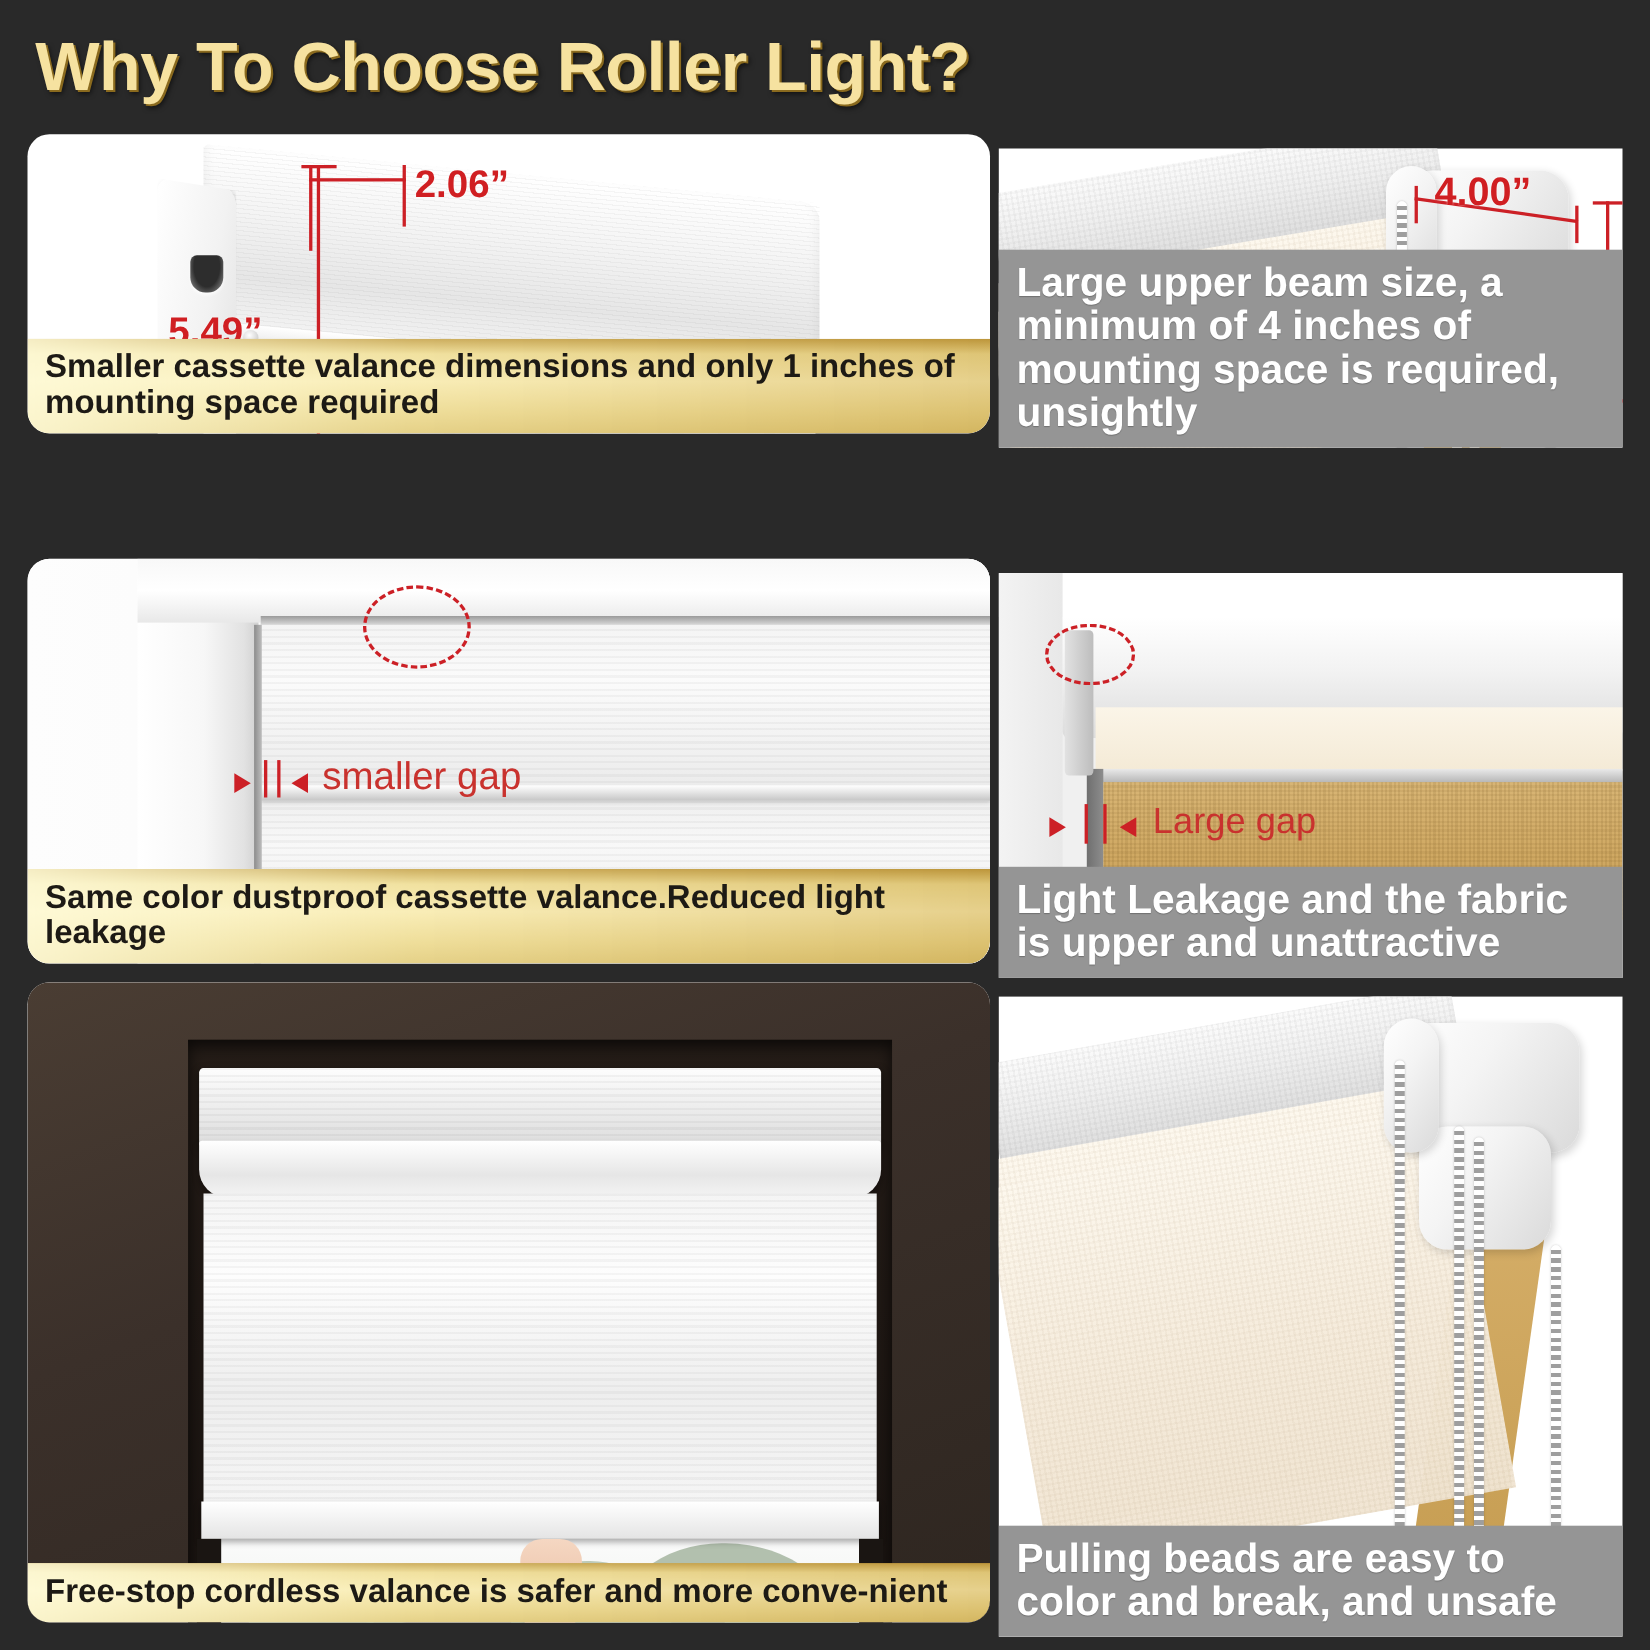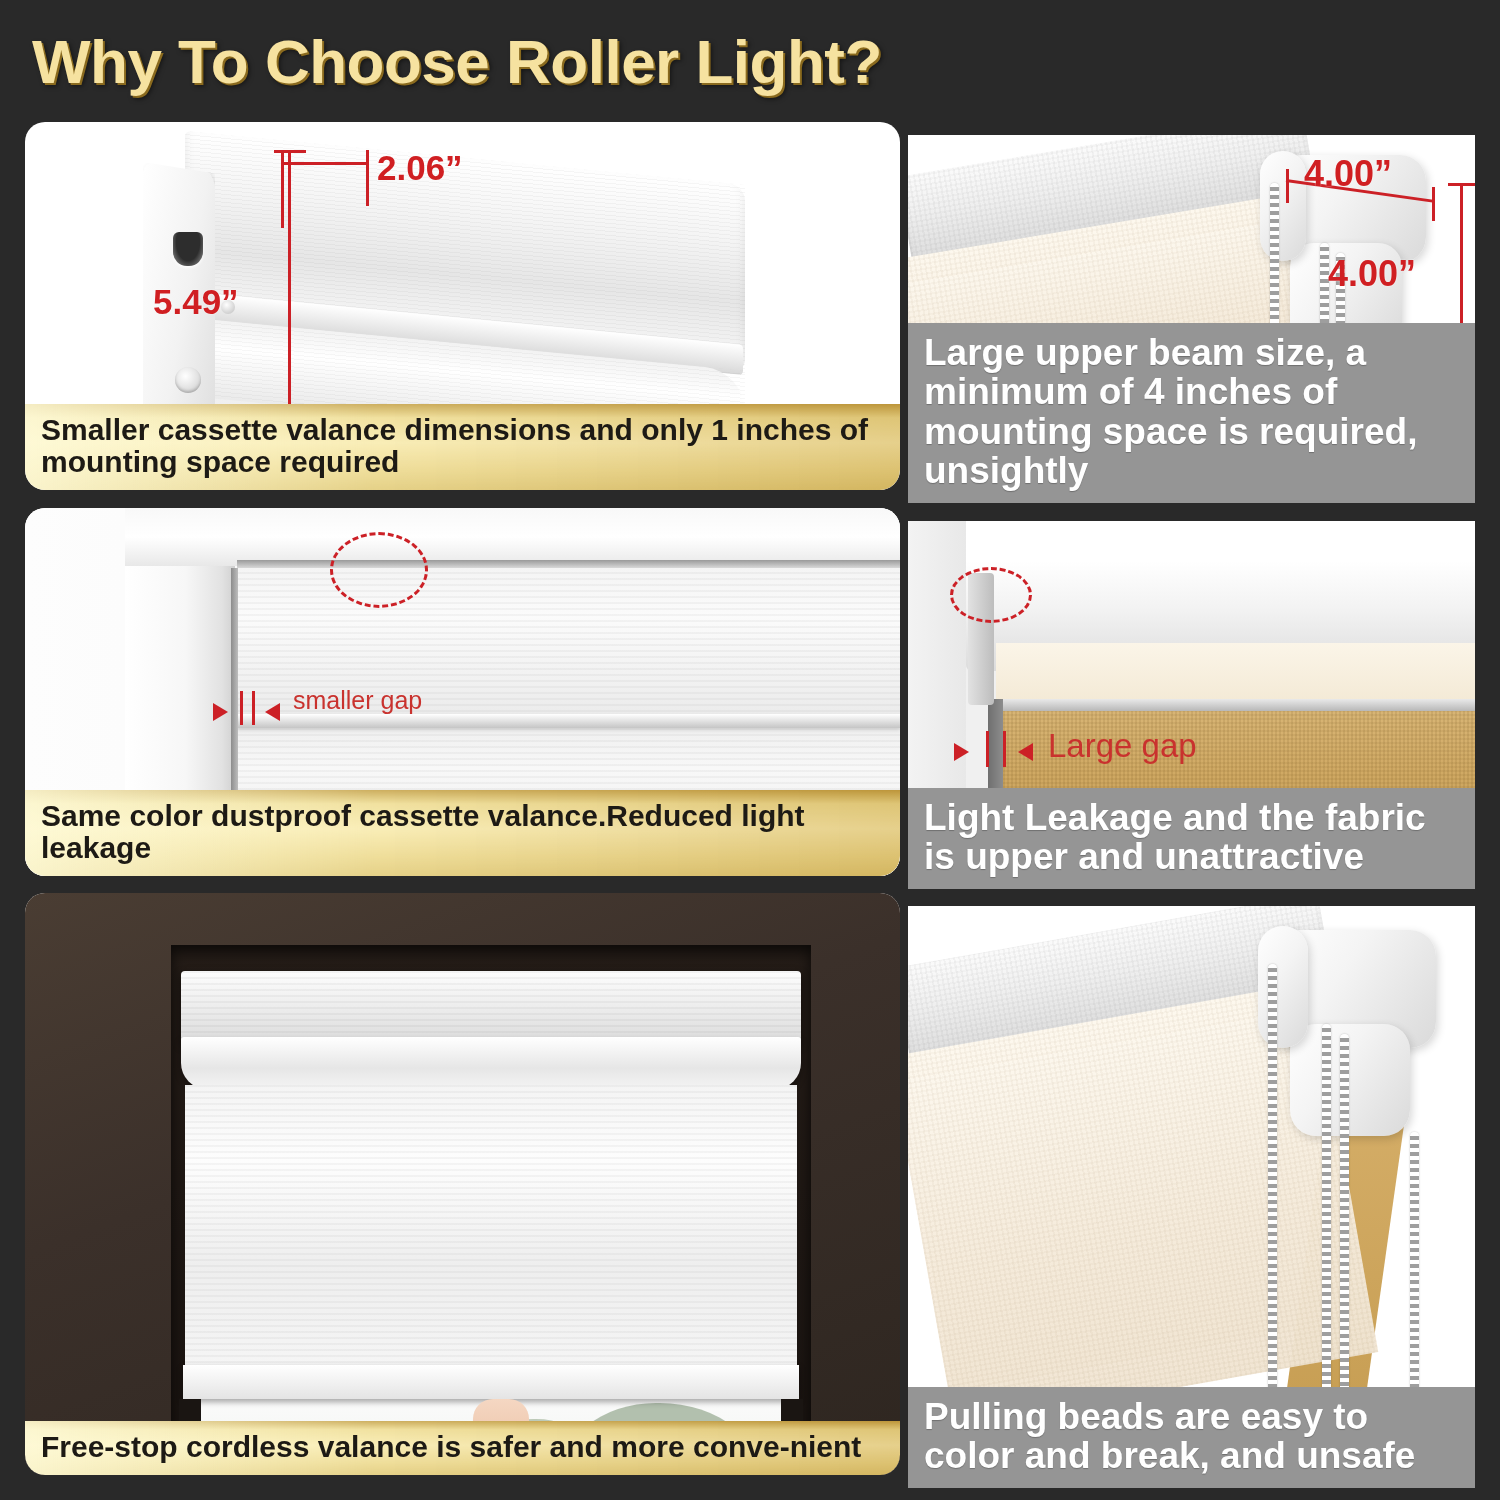--- a/index.html
+++ b/index.html
@@ -18,21 +18,21 @@
     color:#F6E2A0;
     text-shadow: 2px 2px 0 #8a6a1e, 3px 3px 5px rgba(0,0,0,0.55);
     white-space:nowrap; line-height:84px;
   }
 
   
   .panel { position:absolute; overflow:hidden; background:#ffffff; }
   .panel.left  { left:25px;  width:875px; border-radius:20px; }
   .panel.right { left:908px; width:567px; border-radius:0;margin-top:13px; }
 
-  .row1 { top:122px; height:368px; }
+  .row1 { top:122px; height:272px; }
   .row2 { top:508px; height:368px; }
   .row3 { top:893px; height:582px; }
 
   .scene { position:absolute; inset:0; overflow:hidden; }
 
   
   .caption {
     position:absolute; left:0; right:0; bottom:0;
     padding:10px 16px 12px 16px;
     font-weight:bold; line-height:1.07;
@@ -270,21 +270,21 @@
     <div class="p3-railtop"></div>
     <div class="p3-railmid"></div>
     <div class="p3-gapline"></div>
 
     <div class="dash-ellipse" style="left:305px; top:24px; width:98px; height:76px;"></div>
 
     <div class="arrow-r" style="left:188px; top:195px;"></div>
     <div class="dim-line" style="left:215px; top:183px; width:3px; height:34px;"></div>
     <div class="dim-line" style="left:227px; top:183px; width:3px; height:34px;"></div>
     <div class="arrow-l" style="left:240px; top:195px;"></div>
-    <div class="red-label" style="left:268px; top:178px; font-size:25px;">smaller gap</div>
+    <div class="red-label" style="left:268px; top:178px; font-size:35px;">smaller gap</div>
   </div>
   <div class="caption gold cap-l">Same color dustproof cassette valance.Reduced light leakage</div>
 </div>
 
 <div class="panel right row2">
   <div class="scene">
     <div class="p4-bg"></div>
     <div class="p4-top"></div>
     <div class="p4-wallL"></div>
     <div class="p4-head"></div>

